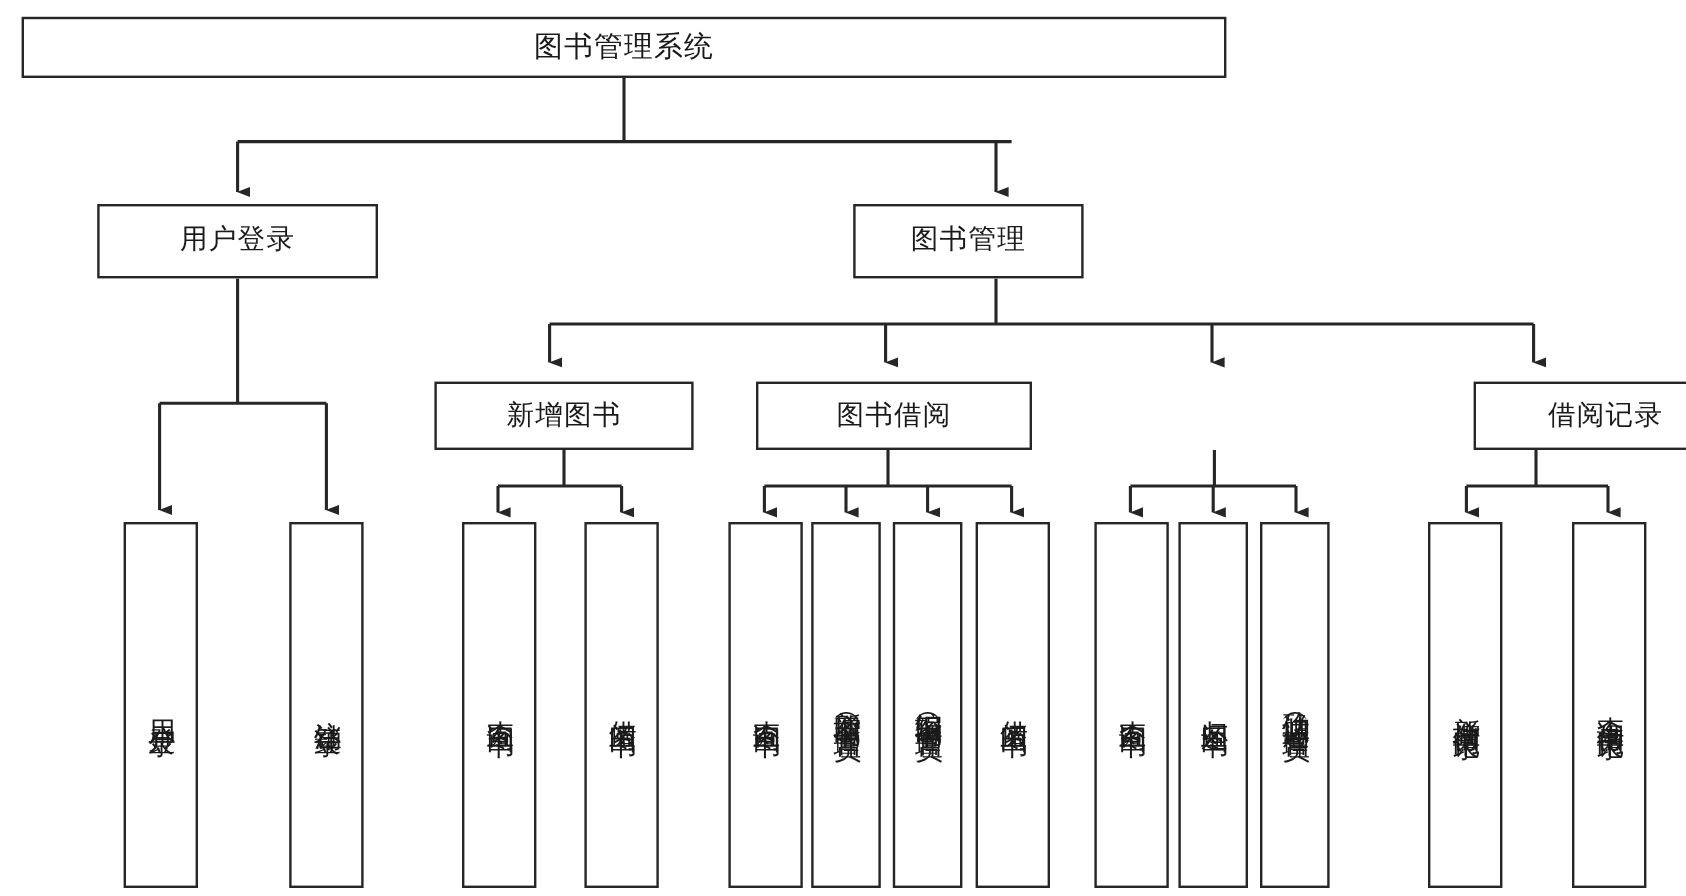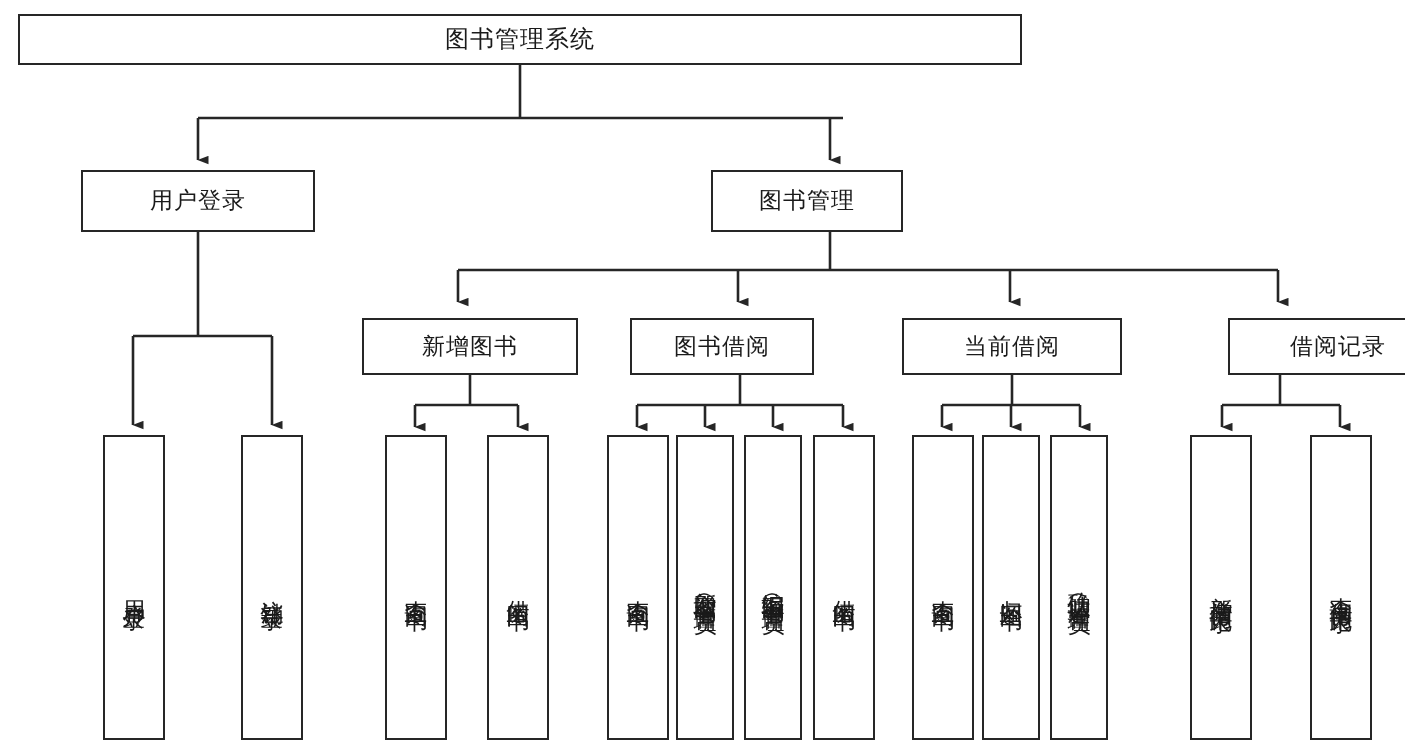--- a/index.html
+++ b/index.html
@@ -128,25 +128,22 @@
   <div class="node horiz" style="left:81px; top:170px; width:234px; height:62px;">
     <span class="label">用户登录</span>
   </div>
   <div class="node horiz" style="left:711px; top:170px; width:192px; height:62px;">
     <span class="label">图书管理</span>
   </div>
 
   <div class="node horiz" style="left:362px; top:318px; width:216px; height:57px;">
     <span class="label">新增图书</span>
   </div>
-  <div class="node horiz" style="left:630px; top:318px; width:184px; height:57px;">
+  <div class="node horiz" style="left:630px; top:318px; width:230px; height:57px;">
     <span class="label">图书借阅</span>
-  </div>
-  <div class="node horiz" style="left:902px; top:318px; width:220px; height:57px;">
-    <span class="label">当前借阅</span>
   </div>
   <div class="node horiz" style="left:1228px; top:318px; width:220px; height:57px;">
     <span class="label">借阅记录</span>
   </div>
 
   <div class="node vert" style="left:103px; top:435px; width:62px; height:305px;">
     <span class="label">用户登录</span>
   </div>
   <div class="node vert" style="left:241px; top:435px; width:62px; height:305px;">
     <span class="label">注销登录</span>

